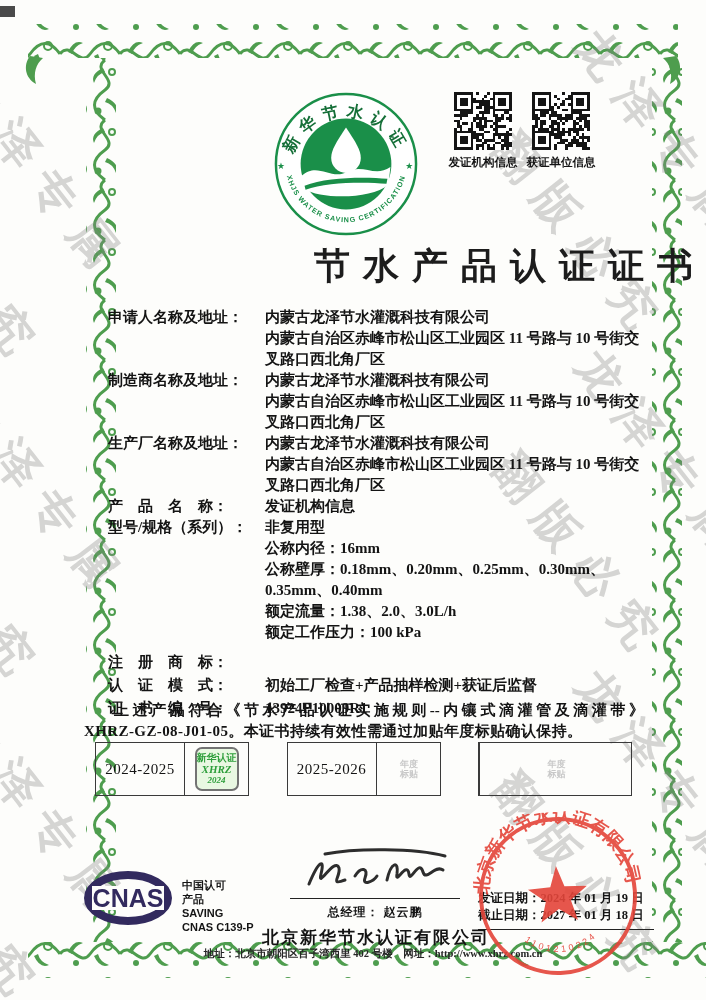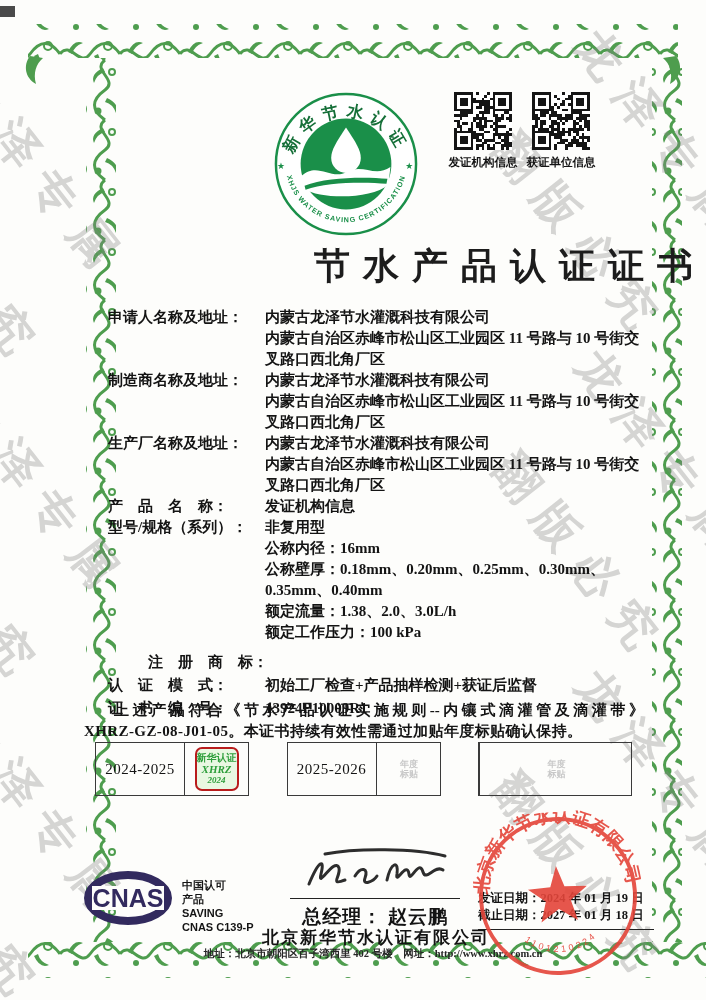--- a/index.html
+++ b/index.html
@@ -24,46 +24,46 @@
   #logo{position:absolute;left:272px;top:90px;z-index:2;}
   #title{position:absolute;left:0;right:0;top:242px;z-index:2;text-align:right;
          font-family:"Liberation Sans","DejaVu Sans",sans-serif;
          font-size:36px;font-weight:bold;letter-spacing:13px;color:#1c1c1c;}
   
   #fields{position:absolute;left:108px;top:307px;width:534px;z-index:2;font-size:15px;
           line-height:21px;font-weight:bold;}
   .frow{display:grid;grid-template-columns:157px 1fr;}
   .flabel{white-space:nowrap;}
   .fval div{}
-  .gap-lg{margin-top:9px;margin-left:40px;}
+  .gap-lg{margin-top:9px;}
   .gap-sm{margin-top:2px;}
   
   #statement{position:absolute;left:84px;top:700px;width:560px;z-index:2;font-size:15px;
              font-weight:bold;line-height:21px;}
   #statement .l1{text-indent:2em;text-align:justify;text-align-last:justify;}
   #statement .l2{letter-spacing:.4px;}
   
   #validity{position:absolute;left:95px;top:742px;width:537px;z-index:2;display:flex;justify-content:space-between;}
   .vbox{width:152px;height:52px;border:1.5px solid #3a3a3a;display:flex;background:transparent;}
   .vbox .c1{flex:1.4;display:flex;align-items:center;justify-content:center;
             font-size:15px;font-weight:normal;letter-spacing:.5px;}
   .vbox .c2{flex:1;border-left:1.5px solid #3a3a3a;display:flex;align-items:center;justify-content:center;}
-  .sticker{width:44px;height:44px;background:#e9f8e2;border:2px solid #b91c1c;border-radius:7px;
+  .sticker{width:44px;height:44px;background:#e9f8e2;border:2px solid #737373;border-radius:7px;
            box-sizing:border-box;text-align:center;padding-top:3px;}
   .sticker .s1{font-size:10px;font-weight:bold;color:#2d9e3a;line-height:12px;}
   .sticker .s2{font-size:11px;font-style:italic;font-weight:bold;color:#2d9e3a;line-height:11px;}
   .sticker .s3{font-size:9px;font-style:italic;font-weight:bold;color:#2d9e3a;line-height:11px;}
   .vplaceholder{font-size:9px;line-height:10px;color:#c8c8c8;width:20px;text-align:right;font-weight:bold;}
   
   #cnas{position:absolute;left:84px;top:862px;z-index:2;display:flex;gap:10px;align-items:center;}
   #cnas .txt{font-size:11px;font-weight:bold;line-height:14px;
              font-family:"Liberation Sans","DejaVu Sans",sans-serif;margin-top:16px;}
   #sig{position:absolute;left:290px;top:846px;width:170px;z-index:2;text-align:center;}
   #sig .line{border-bottom:1.5px solid #222;margin-top:-6px;}
-  #sig .who{font-size:19px;font-weight:bold;margin-top:5px;letter-spacing:1px;}
+  #sig .who{font-size:12px;font-weight:bold;margin-top:5px;letter-spacing:1px;}
   #dates{position:absolute;left:478px;top:890px;width:176px;z-index:2;font-size:12.5px;
          font-weight:bold;line-height:17px;border-bottom:1.5px solid #222;padding-bottom:5px;}
   #company{position:absolute;left:0;right:0;top:926px;z-index:2;text-align:center;padding-left:46px;
            font-size:17px;font-weight:bold;letter-spacing:2px;}
   #addrline{position:absolute;left:0;right:0;top:947px;z-index:2;text-align:center;padding-left:40px;
             font-size:10.5px;font-weight:bold;color:#262626;}
   #seal{position:absolute;left:474px;top:812px;z-index:3;opacity:.9;transform:rotate(-4deg);}
 </style>
 </head>
 <body>

